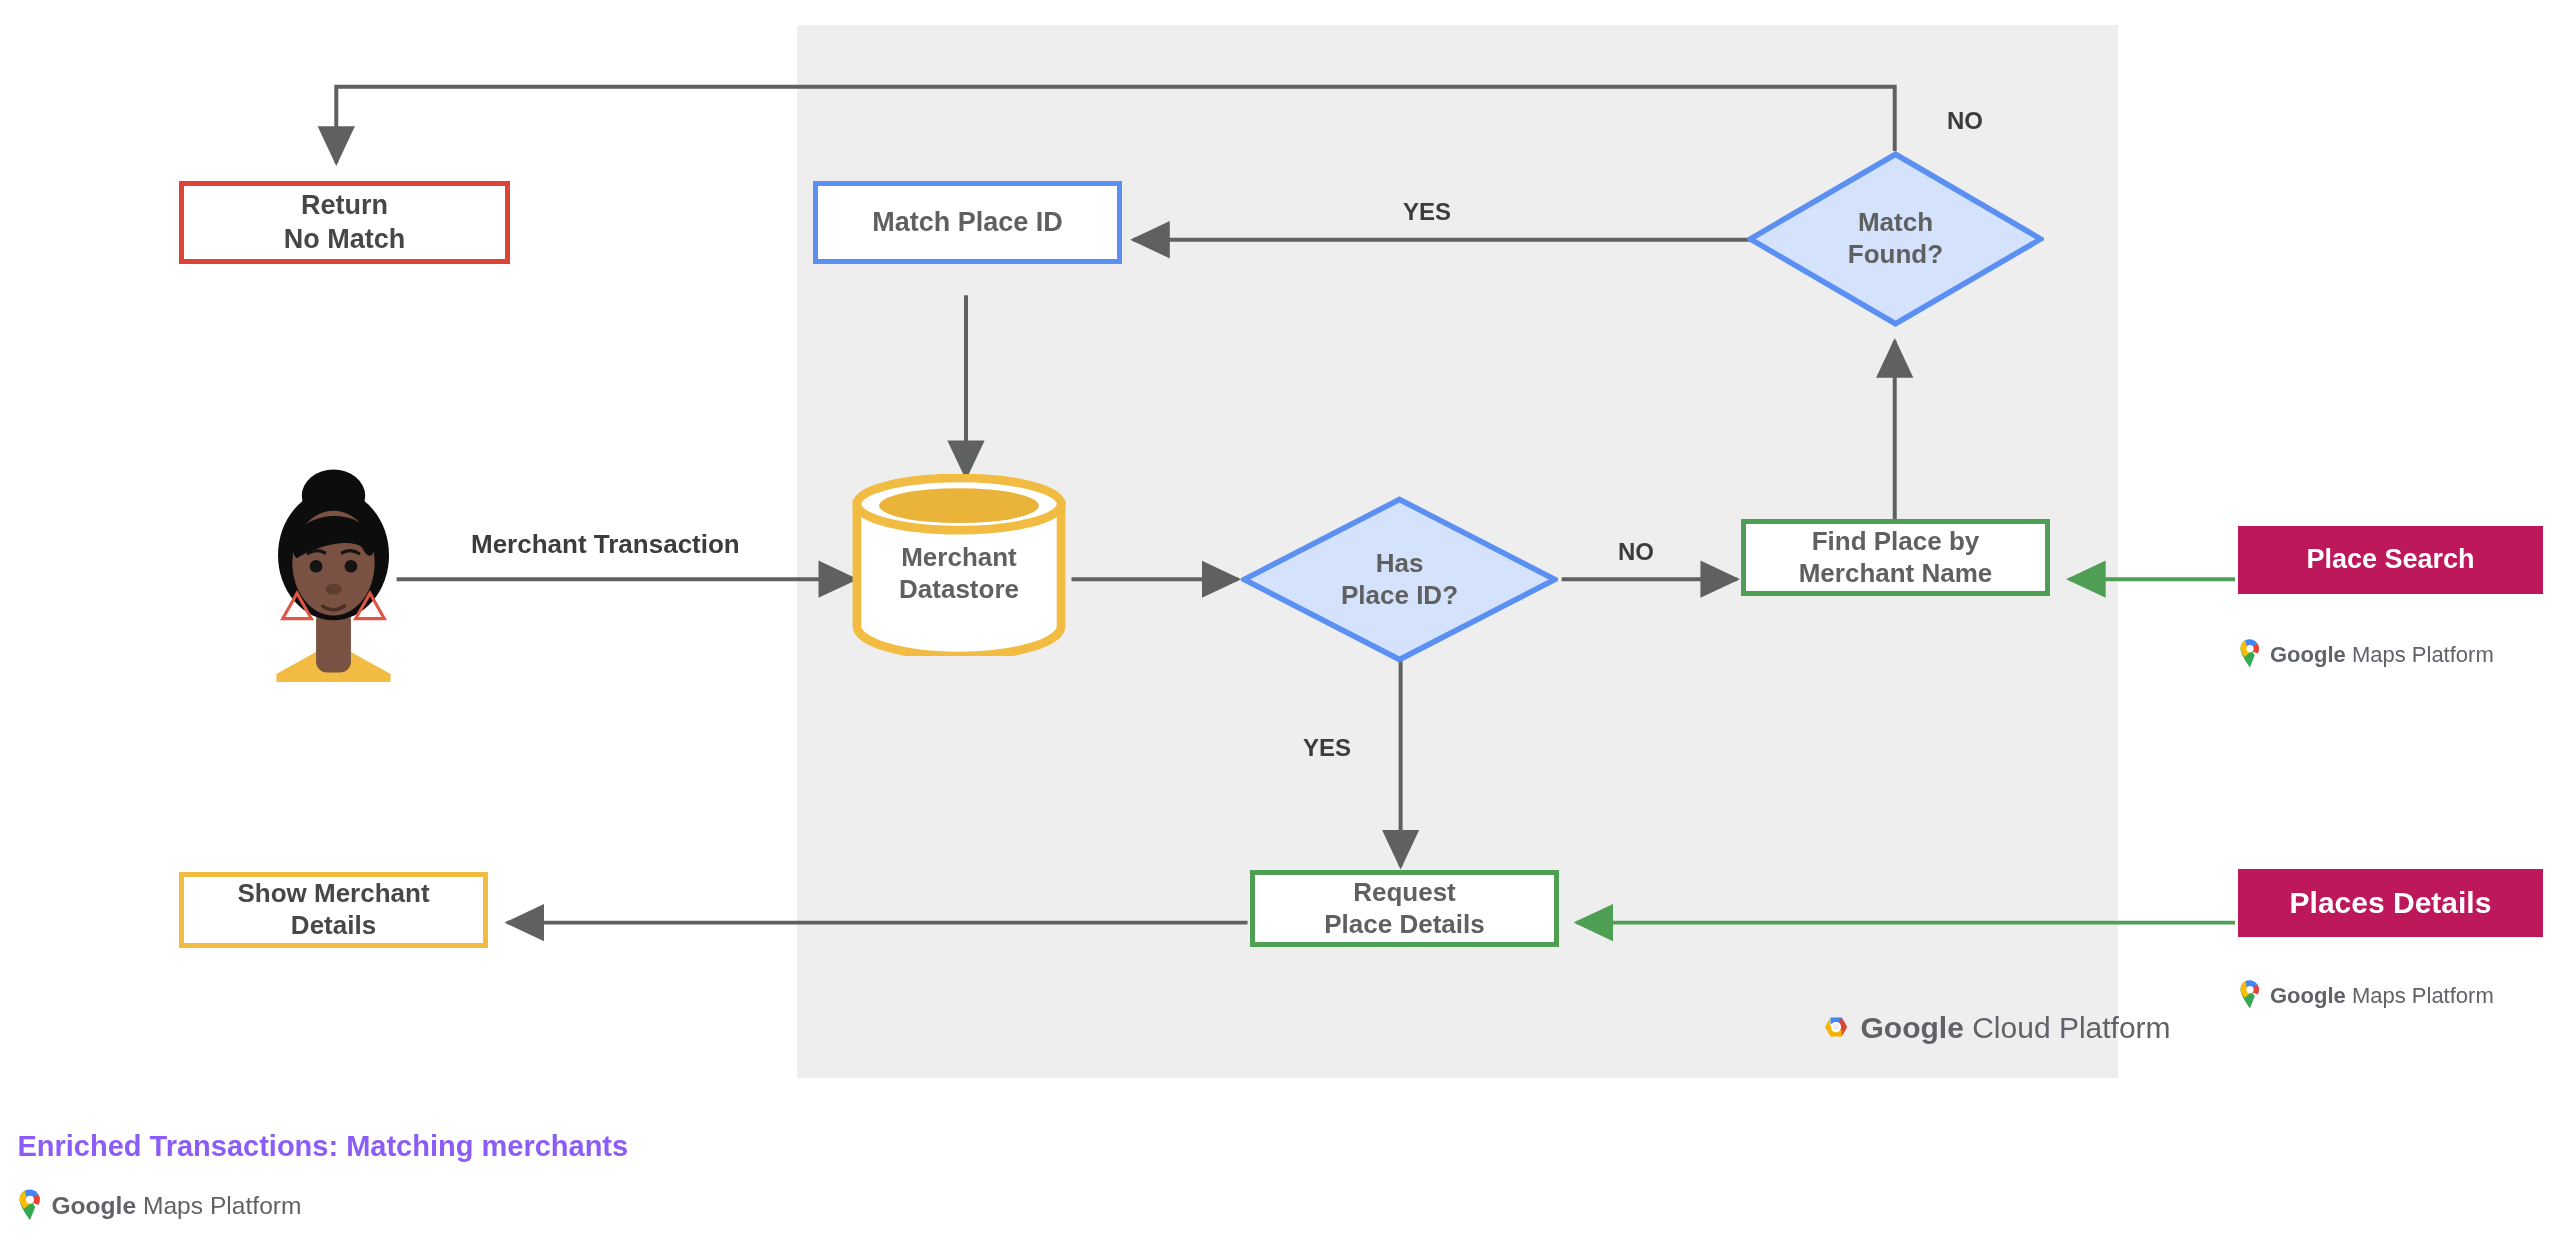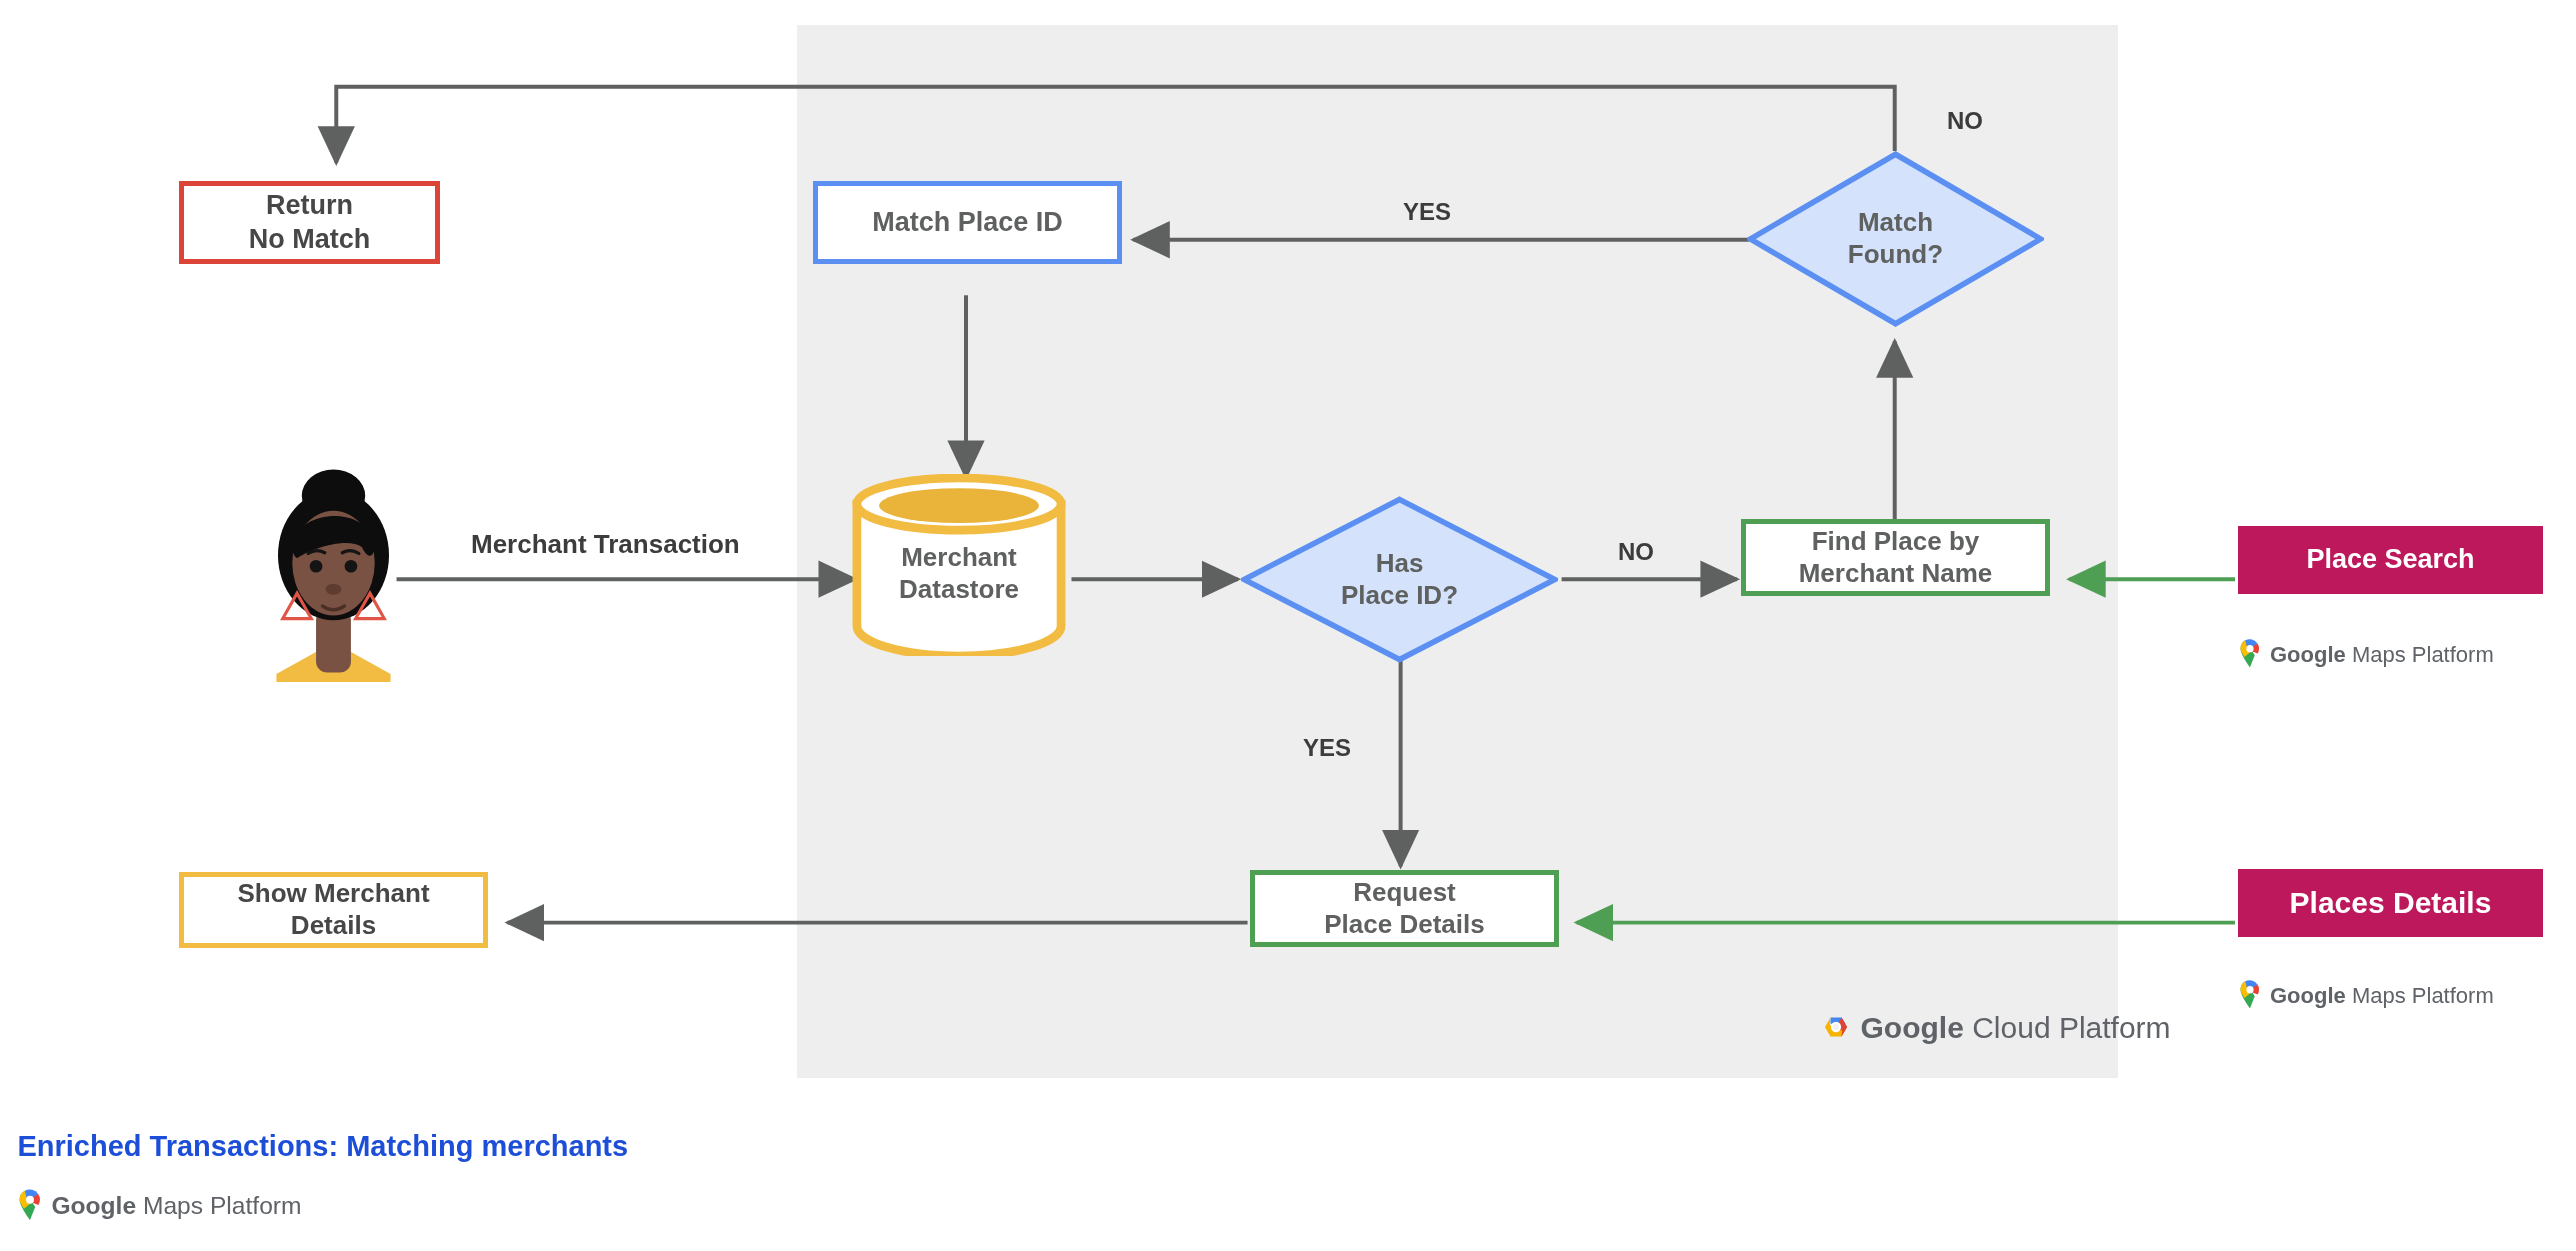--- a/index.html
+++ b/index.html
@@ -126,21 +126,21 @@
   }
   .gcp-text {
     color: #5f6368;
     white-space: nowrap;
   }
   .gcp-text b { font-weight: bold; }
 
   
   .caption {
     position: absolute;
-    color: #1d4ed8;
+    color: #8b5cf6;
     font-weight: bold;
     white-space: nowrap;
   }
   .avatar { position: absolute; }
 </style>
 </head>
 <body>
 
 <div class="panel"></div>
 
@@ -199,21 +199,21 @@
 
     <ellipse cx="90" cy="163" rx="10" ry="7" fill="#5e3c30"></ellipse>
 
     <path d="M 76,184 Q 90,194 104,184" stroke="#4a2f24" stroke-width="4" fill="none" stroke-linecap="round"></path>
 
     <path d="M 44,168 L 62,200 L 26,200 Z" fill="none" stroke="#e05546" stroke-width="4"></path>
     <path d="M 136,168 L 154,200 L 118,200 Z" fill="none" stroke="#e05546" stroke-width="4"></path>
   </svg>
 </div>
 
-<div class="node box red" style="left:179px; top:181px; width:261px; height:83px; border-width:5.6px; font-size:27px;">Return
+<div class="node box red" style="left:179px; top:181px; width:331px; height:83px; border-width:5.6px; font-size:27px;">Return
 No Match</div>
 
 <div class="node box blue" style="left:813px; top:181px; width:309px; height:83px; border-width:5.6px; font-size:27px; color:#5f6060;">Match Place ID</div>
 
 <div class="diamond-wrap" style="left:1747px; top:151px; width:297px; height:176px;">
   <svg viewBox="0 0 375 222" width="297" height="176" xmlns="http://www.w3.org/2000/svg">
     <polygon points="187.5,4 371,111 187.5,218 4,111" fill="#d4e2fb" stroke="#5b8ff2" stroke-width="7"></polygon>
   </svg>
   <div class="diamond-label" style="font-size:26px;">Match
 Found?</div>

